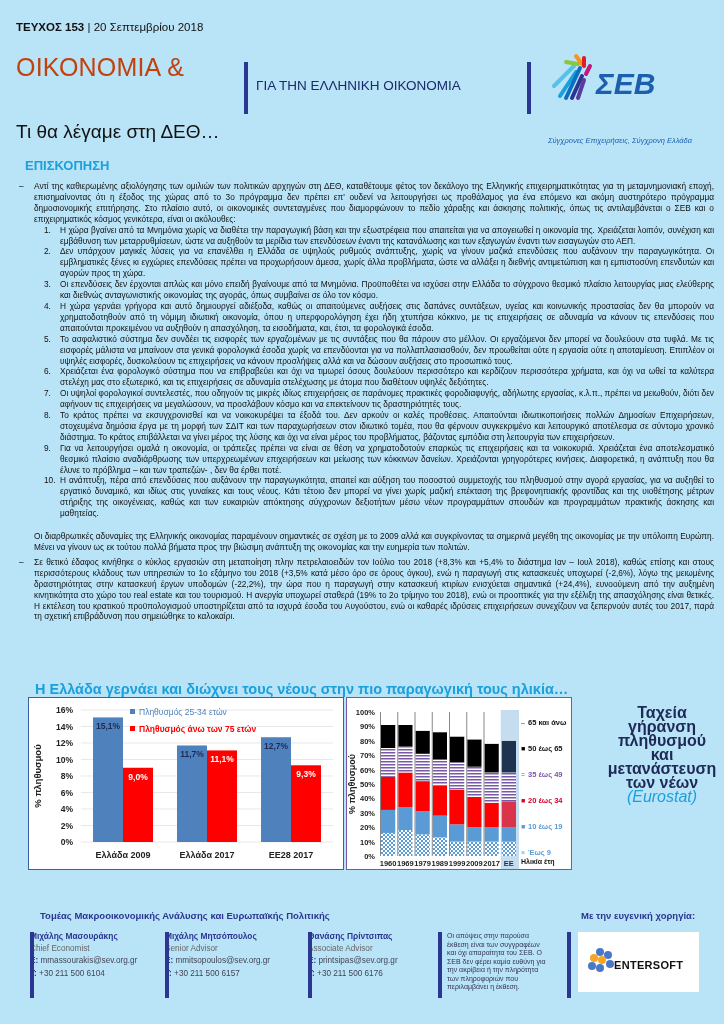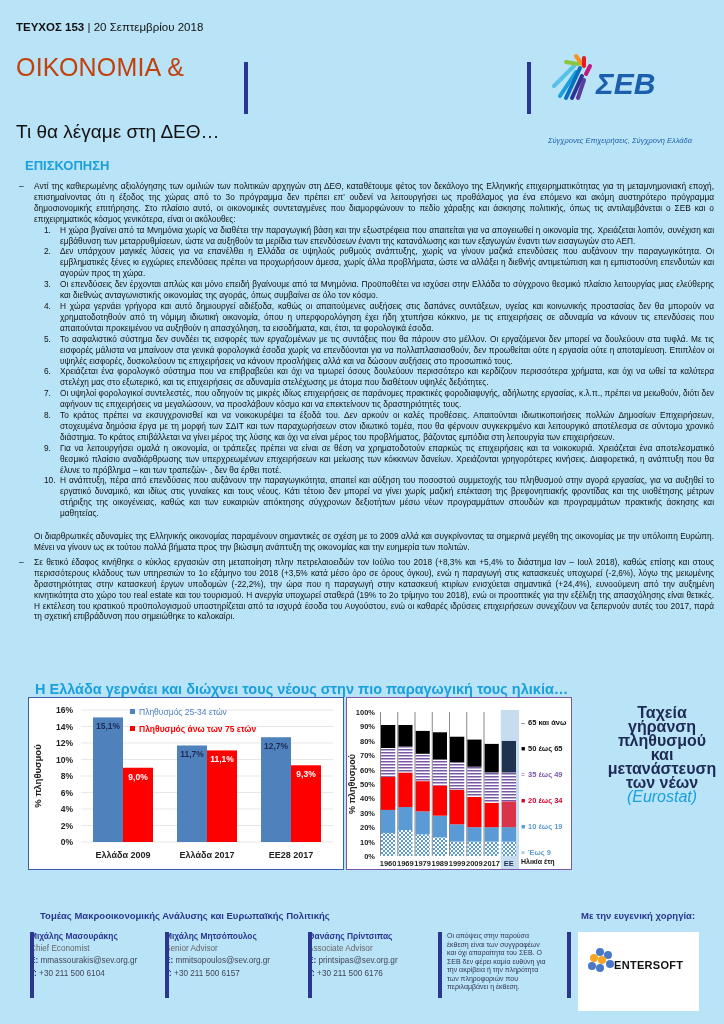--- a/index.html
+++ b/index.html
@@ -32,35 +32,36 @@
   .foot-h { position: absolute; left: 40px; top: 910px; font-size: 9.5px; font-weight: bold; color: #2a3690; }
   .sponsor-h { position: absolute; left: 581px; top: 910px; font-size: 9.5px; font-weight: bold; color: #2a3690; }
   .person { position: absolute; top: 930px; font-size: 8.2px; line-height: 12.5px; color: #445; height: 68px; }
   .person .bar { position: absolute; left: 0; top: 2px; width: 4px; height: 66px; background: #2a3690; }
   .person .nm { font-weight: bold; color: #2a3690; font-size: 8.4px; }
   .person .role { color: #666; }
   .person .lbl { font-weight: bold; color: #2a3690; }
   .disclaimer { position: absolute; left: 438px; top: 932px; width: 110px; padding-left: 9px; font-size: 7px; line-height: 8.5px; color: #335; height: 66px; }
   .disclaimer .bar { position: absolute; left: 0; top: 0; width: 4px; height: 66px; background: #2a3690; }
   .sponsor-bar { position: absolute; left: 567px; top: 932px; width: 4px; height: 66px; background: #2a3690; }
-  .sponsor-box { position: absolute; left: 578px; top: 932px; width: 121px; height: 79px; background: #fff; }
+  .sponsor-box { position: absolute; left: 578px; top: 932px; width: 121px; height: 60px; background: #fff; }
   .ent-text { position: absolute; left: 36px; top: 27px; font-size: 11px; font-weight: bold; color: #111; letter-spacing: 0.3px; }
   svg text { font-family: "Liberation Sans", sans-serif; }
 </style>
 </head>
 <body>
 
 <div class="issue">
   <b>ΤΕΥΧΟΣ 153</b><span> | </span><span>20 Σεπτεμβρίου 2018</span>
 </div>
 <div class="brand-left">
   <div>ΟΙΚΟΝΟΜΙΑ &amp;</div>
 </div>
 <div class="vbar" style="left:244px;top:62px;height:52px;"></div>
 <div class="weekly">
+  <div>ΓΙΑ ΤΗΝ ΕΛΛΗΝΙΚΗ ΟΙΚΟΝΟΜΙΑ</div>
 </div>
 <div class="vbar" style="left:527px;top:62px;height:52px;"></div>
 <svg class="sev-logo" viewBox="0 0 170 62">
   <g stroke-linecap="round" stroke-width="4">
     <line x1="12" y1="44" x2="28" y2="20" stroke="#1aa0dc"></line>
     <line x1="18" y1="46" x2="32" y2="16" stroke="#0d6fc0"></line>
     <line x1="6" y1="34" x2="26" y2="14" stroke="#56c2e8"></line>
     <line x1="24" y1="46" x2="34" y2="24" stroke="#2a3690"></line>
     <line x1="30" y1="46" x2="36" y2="28" stroke="#5a3b9e"></line>
     <line x1="18" y1="10" x2="30" y2="12" stroke="#8cc63f"></line>

